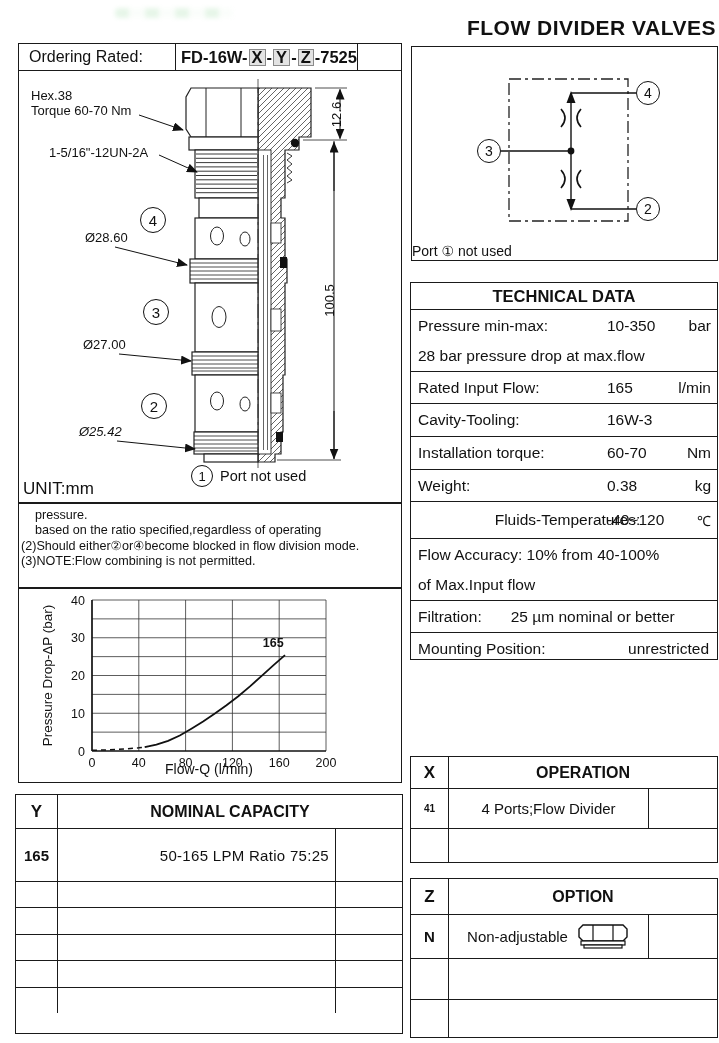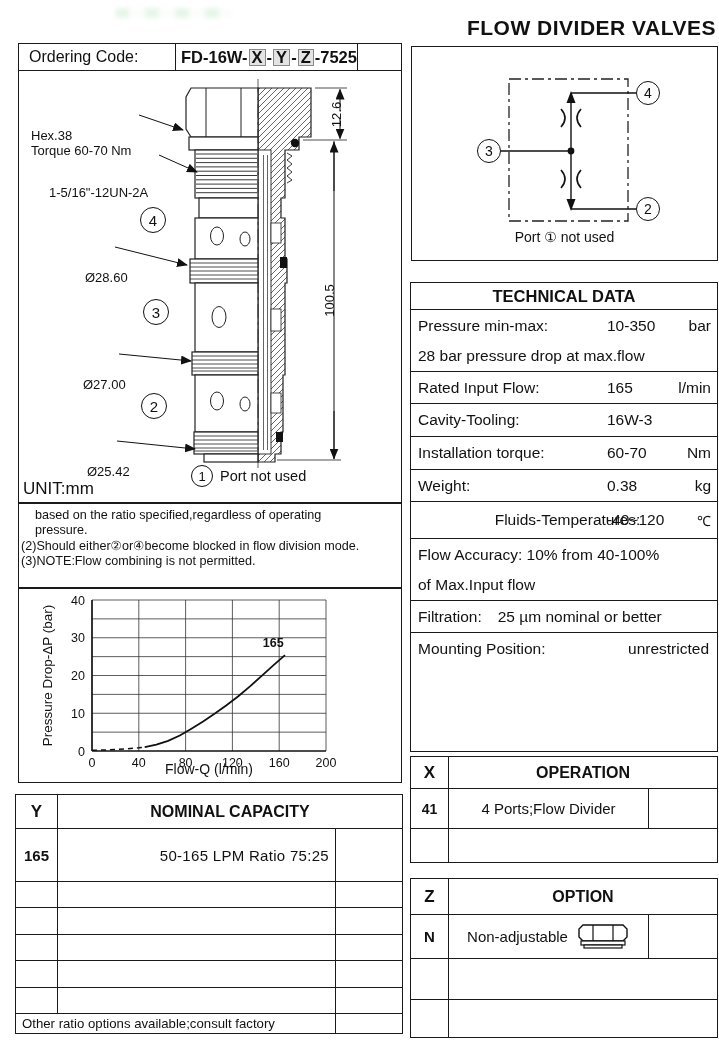--- a/index.html
+++ b/index.html
@@ -1,20 +1,20 @@
 <!DOCTYPE html>
 <html><head>
 <meta charset="utf-8">
 <style>
   html,body{margin:0;padding:0;background:#fff;}
   #page{position:relative;width:719px;height:1043px;background:#fff;color:#111;
         font-family:"Liberation Sans",sans-serif;overflow:hidden;}
   .box{position:absolute;border:1.5px solid #1a1a1a;background:#fff;box-sizing:border-box;}
   .abs{position:absolute;}
-  .lbl{position:absolute;font-size:13px;color:#111;white-space:nowrap;margin-top:40px;}
+  .lbl{position:absolute;font-size:13px;color:#111;white-space:nowrap;}
   .circle-num{display:flex;align-items:center;justify-content:center;border:1.6px solid #111;
               border-radius:50%;background:#fff;font-size:15px;box-sizing:border-box;}
   .c26{width:26px;height:26px;}
   .c24{width:24px;height:24px;font-size:14px;}
   .c22{width:22px;height:22px;font-size:13px;}
   
   #main-title{position:absolute;top:16px;left:0;right:3px;text-align:right;
               font-size:21px;font-weight:bold;letter-spacing:.5px;padding-left:48px;}
   
   #faded-logo{position:absolute;left:115px;top:8px;width:118px;height:10px;opacity:.5;border-radius:4px;
@@ -40,23 +40,23 @@
   .note-indent{padding-left:14px;}
   
   #chart-box{left:18px;top:588px;width:384px;height:195px;}
   #chart-svg{position:absolute;left:0;top:0;}
   #chart-svg text{font-family:"Liberation Sans",sans-serif;fill:#111;}
   #chart-xlabel{position:absolute;left:90px;top:172px;width:200px;text-align:center;font-size:14px;}
   #chart-ylabel{position:absolute;left:-67px;top:79px;width:190px;text-align:center;
       font-size:13.5px;transform:rotate(-90deg);}
   
   #schematic-box{left:411px;top:46px;width:307px;height:215px;}
-  #schematic-caption{position:absolute;left:0;top:182px;width:100%;text-align:center;font-size:14px;}
-  
-  #tech-box{left:410px;top:282px;width:308px;height:470px;}
+  #schematic-caption{position:absolute;left:0;top:196px;width:100%;font-size:14px;}
+  
+  #tech-box{left:410px;top:282px;width:308px;height:378px;}
   #tech-title{height:26px;display:flex;align-items:center;justify-content:center;
       font-weight:bold;font-size:16.5px;}
   .trow{position:relative;border-top:1.5px solid #1a1a1a;box-sizing:border-box;}
   .tline{position:relative;display:flex;align-items:center;height:31px;padding-left:7px;font-size:15.5px;white-space:nowrap;}
   .t-val{position:absolute;left:196px;}
   .t-unit{position:absolute;right:6px;}
   
   .ctable{position:absolute;border:1.8px solid #1a1a1a;background:#fff;box-sizing:border-box;}
   .crow{display:flex;align-items:stretch;border-top:1.5px solid #1a1a1a;box-sizing:border-box;}
   .crow:first-child{border-top:none;}
@@ -93,21 +93,21 @@
 </style>
 </head>
 <body>
 
 <div id="page">
 
   <div id="faded-logo"></div>
   <div id="main-title">FLOW DIVIDER VALVES</div>
 
   <div class="box" id="ordering-box">
-    <div class="oc-label">Ordering Code:</div>
+    <div class="oc-label">Ordering Rated:</div>
     <div class="oc-code">
         <span>FD-16W-</span>
         <span class="oc-boxed">X</span>
         <span>-</span>
         <span class="oc-boxed">Y</span>
         <span>-</span>
         <span class="oc-boxed">Z</span>
         <span>-7525</span>
       </div>
     <div style="flex:1"></div>
@@ -206,33 +206,33 @@
       <line x1="98" y1="370" x2="176" y2="378" stroke="#111" stroke-width="1" marker-end="url(#arr)"></line>
     </svg>
     <div class="lbl" style="left:12px;top:17px;">Hex.38</div>
     <div class="lbl" style="left:12px;top:32px;">Torque 60-70 Nm</div>
     <div class="lbl" style="left:30px;top:74px;">1-5/16"-12UN-2A</div>
     <div class="circle-num c26 abs" style="left:121px;top:136px;">4</div>
     <div class="lbl" style="left:66px;top:159px;">Ø28.60</div>
     <div class="circle-num c26 abs" style="left:124px;top:228px;">3</div>
     <div class="lbl" style="left:64px;top:266px;">Ø27.00</div>
     <div class="circle-num c26 abs" style="left:122px;top:322px;">2</div>
-    <div class="lbl" style="left:68px;top:353px;">Ø25.42</div>
+    <div class="lbl" style="left:60px;top:353px;font-style:italic;">Ø25.42</div>
     <div class="dim-rot" style="left:300px;top:36px;width:34px;">12.6</div>
     <div class="dim-rot" style="left:288px;top:222px;width:44px;">100.5</div>
     <div id="port1-caption">
       <span class="circle-num c22">1</span>
       <span>Port not used</span>
     </div>
     <div id="unit-label">UNIT:mm</div>
   </div>
 
   <div class="box" id="notes-box">
+    <div class="note-line note-indent">pressure.</div>
     <div class="note-line note-indent">based on the ratio specified,regardless of operating</div>
-    <div class="note-line note-indent">pressure.</div>
     <div class="note-line">(2)Should either②or④become blocked in flow division mode.</div>
     <div class="note-line">(3)NOTE:Flow combining is not permitted.</div>
   </div>
 
   <div class="box" id="chart-box">
     <svg id="chart-svg" width="381" height="192" viewBox="0 0 381 192">
         <line x1="73" y1="143.125" x2="307" y2="143.125" stroke="#333" stroke-width="0.8"></line>
         <line x1="73" y1="124.25" x2="307" y2="124.25" stroke="#333" stroke-width="0.8"></line>
         <line x1="73" y1="105.375" x2="307" y2="105.375" stroke="#333" stroke-width="0.8"></line>
         <line x1="73" y1="86.5" x2="307" y2="86.5" stroke="#333" stroke-width="0.8"></line>
@@ -333,21 +333,21 @@
     </div>
     <div class="trow">
       <div class="tline">
           <span>Flow Accuracy: 10% from 40-100%</span>
         </div>
       <div class="tline" style="height:30px;">of Max.Input flow</div>
     </div>
     <div class="trow">
       <div class="tline">
           <span>Filtration:</span>
-        <span style="margin-left:16px;">25 µm nominal or better</span>
+        <span style="margin-left:29px;">25 µm nominal or better</span>
         </div>
     </div>
     <div class="trow">
       <div class="tline">
           <span>Mounting Position:</span>
         <span class="t-unit" style="right:8px;">unrestricted</span>
         </div>
     </div>
   </div>
 
@@ -381,33 +381,29 @@
     <div class="crow crow-empty">
         <div class="ckey"></div>
         <div class="cmain"></div>
         <div class="cnarrow"></div>
       </div>
     <div class="crow crow-empty">
         <div class="ckey"></div>
         <div class="cmain"></div>
         <div class="cnarrow"></div>
       </div>
-    <div class="crow crow-footer">
-      <div class="nom-footer-text">Other ratio options available;consult factory</div>
-      <div class="cnarrow"></div>
-    </div>
   </div>
 
   <div class="ctable" id="operation-table">
     <div class="crow crow-head">
       <div class="ckey">X</div>
       <div class="cmain chead">OPERATION</div>
     </div>
     <div class="crow crow-data">
-      <div class="ckey" style="font-size:14px;">41</div>
+      <div class="ckey" style="font-size:10px;">41</div>
       <div class="cvalue">4 Ports;Flow Divider</div>
       <div class="cnarrow"></div>
     </div>
     <div class="crow crow-empty">
         <div class="ckey"></div>
         <div class="cmain"></div>
       </div>
   </div>
 
   <div class="ctable" id="option-table">

